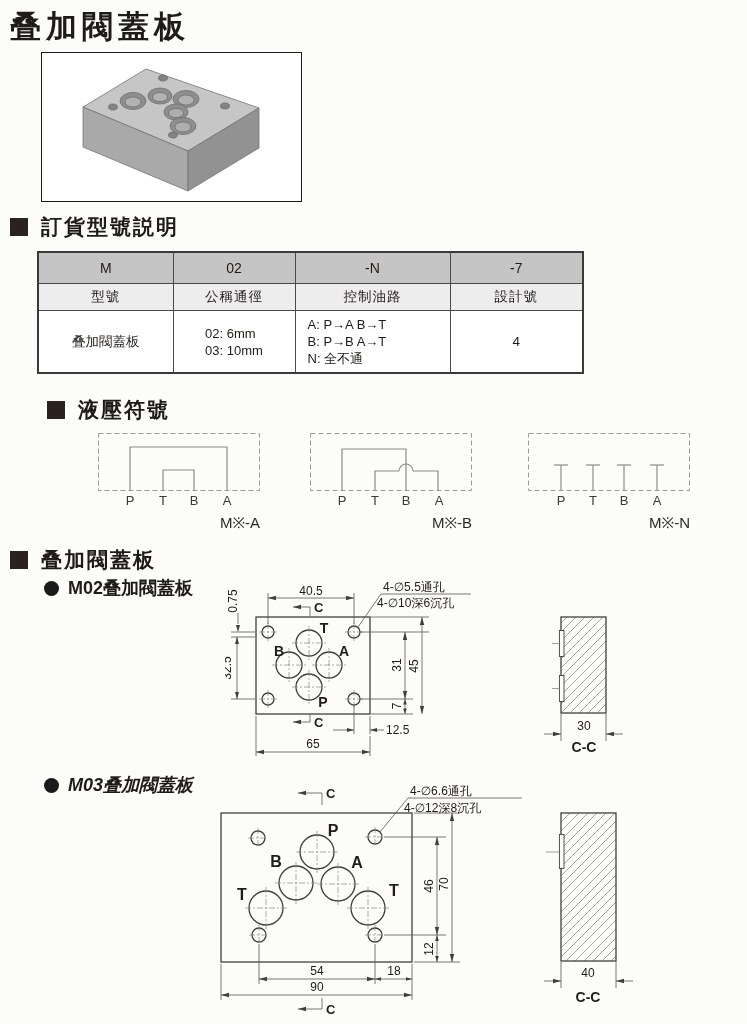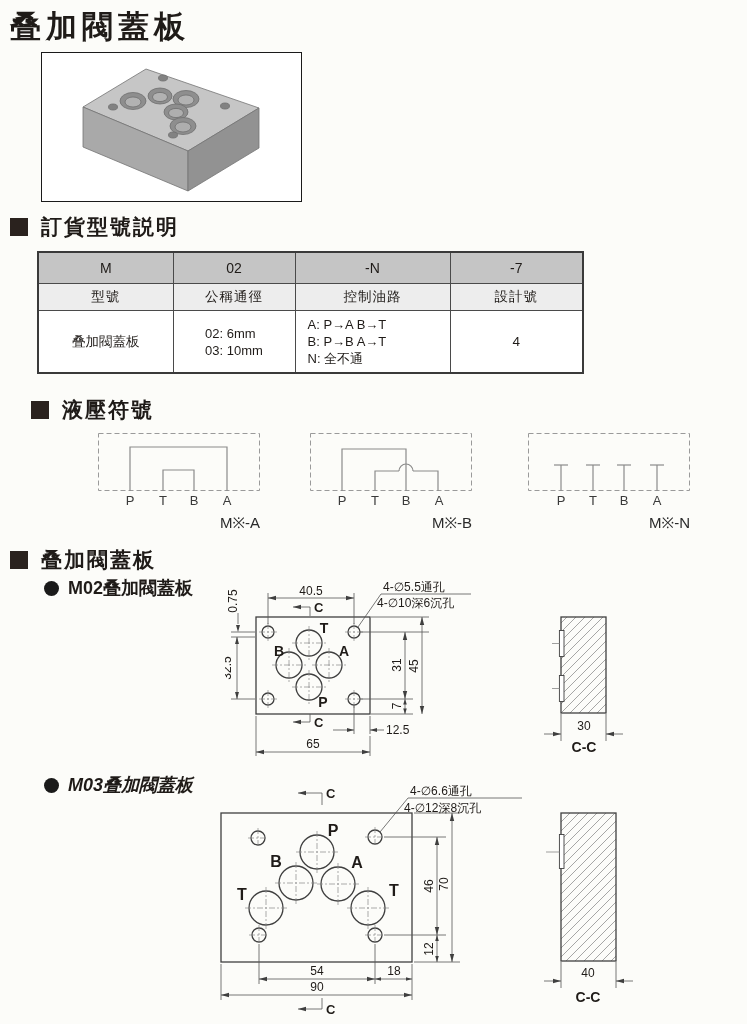--- a/index.html
+++ b/index.html
@@ -105,21 +105,21 @@
         <span style="display:block">A:  P→A    B→T</span>
         <span style="display:block">B:  P→B    A→T</span>
         <span style="display:block">N:  全不通</span>
       </span>
     </td>
     <td>4</td>
   </tr>
 </tbody>
   </table>
 
-<div class="abs sec-head" style="left:10px;top:396px;padding-left:21px;">
+<div class="abs sec-head" style="left:26px;top:396px;padding-left:21px;">
   <span class="sec-square"></span>
   <span>液壓符號</span>
 </div>
 
 <div class="abs sym-box" style="left:98px;top:433px;">
   <svg width="162" height="58">
     <rect x="0.5" y="0.5" width="161" height="57" fill="none" stroke="#9a9a9a" stroke-width="1" stroke-dasharray="5 3"></rect>
     <g stroke="#8a8a8a" stroke-width="1.2" fill="none">
       <polyline points="32,58 32,14 129,14 129,58"></polyline>
       <polyline points="65,58 65,37 96,37 96,58"></polyline>

